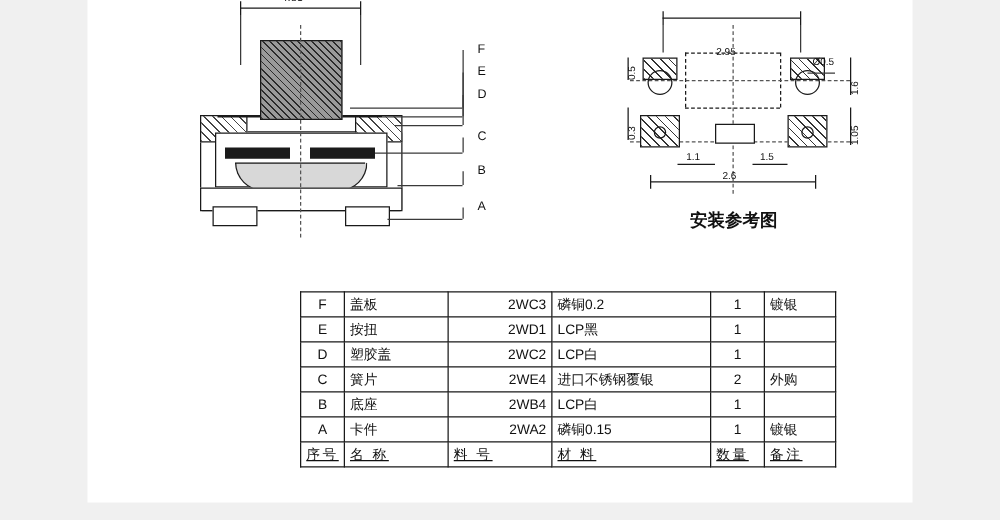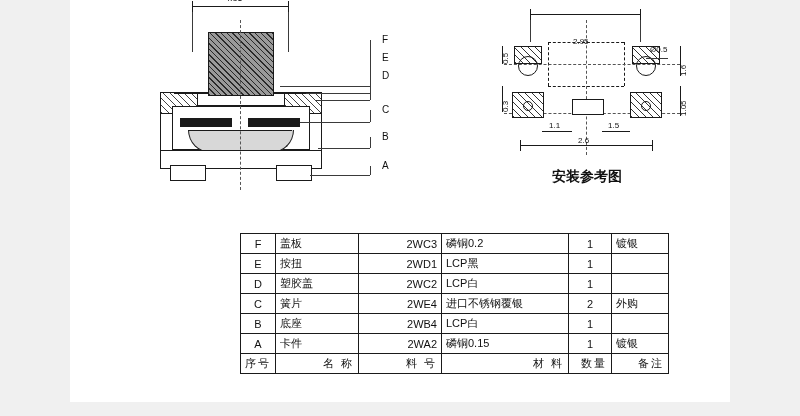--- a/index.html
+++ b/index.html
@@ -73,21 +73,21 @@
     padding:0 4px;
     white-space:nowrap;
     font-family:"Liberation Sans", sans-serif;
   }
   td.c-idx{width:26px;text-align:center;}
   td.c-name{width:74px;text-align:left;}
   td.c-code{width:74px;text-align:right;}
   td.c-mat{width:118px;text-align:left;}
   td.c-qty{width:34px;text-align:center;}
   td.c-rem{width:48px;text-align:left;}
-  tr.hdr td{text-align:right;letter-spacing:2px;}
+  tr.hdr td{text-align:left;letter-spacing:2px;text-decoration:underline;}
 </style>
 </head>
 <body>
 
 <div id="page">
 
   <div id="leftfig">
 
     <div class="ln-h" style="left:62px;top:6px;width:96px;"></div>
     <div class="ln-v" style="left:62px;top:1px;height:11px;"></div>

